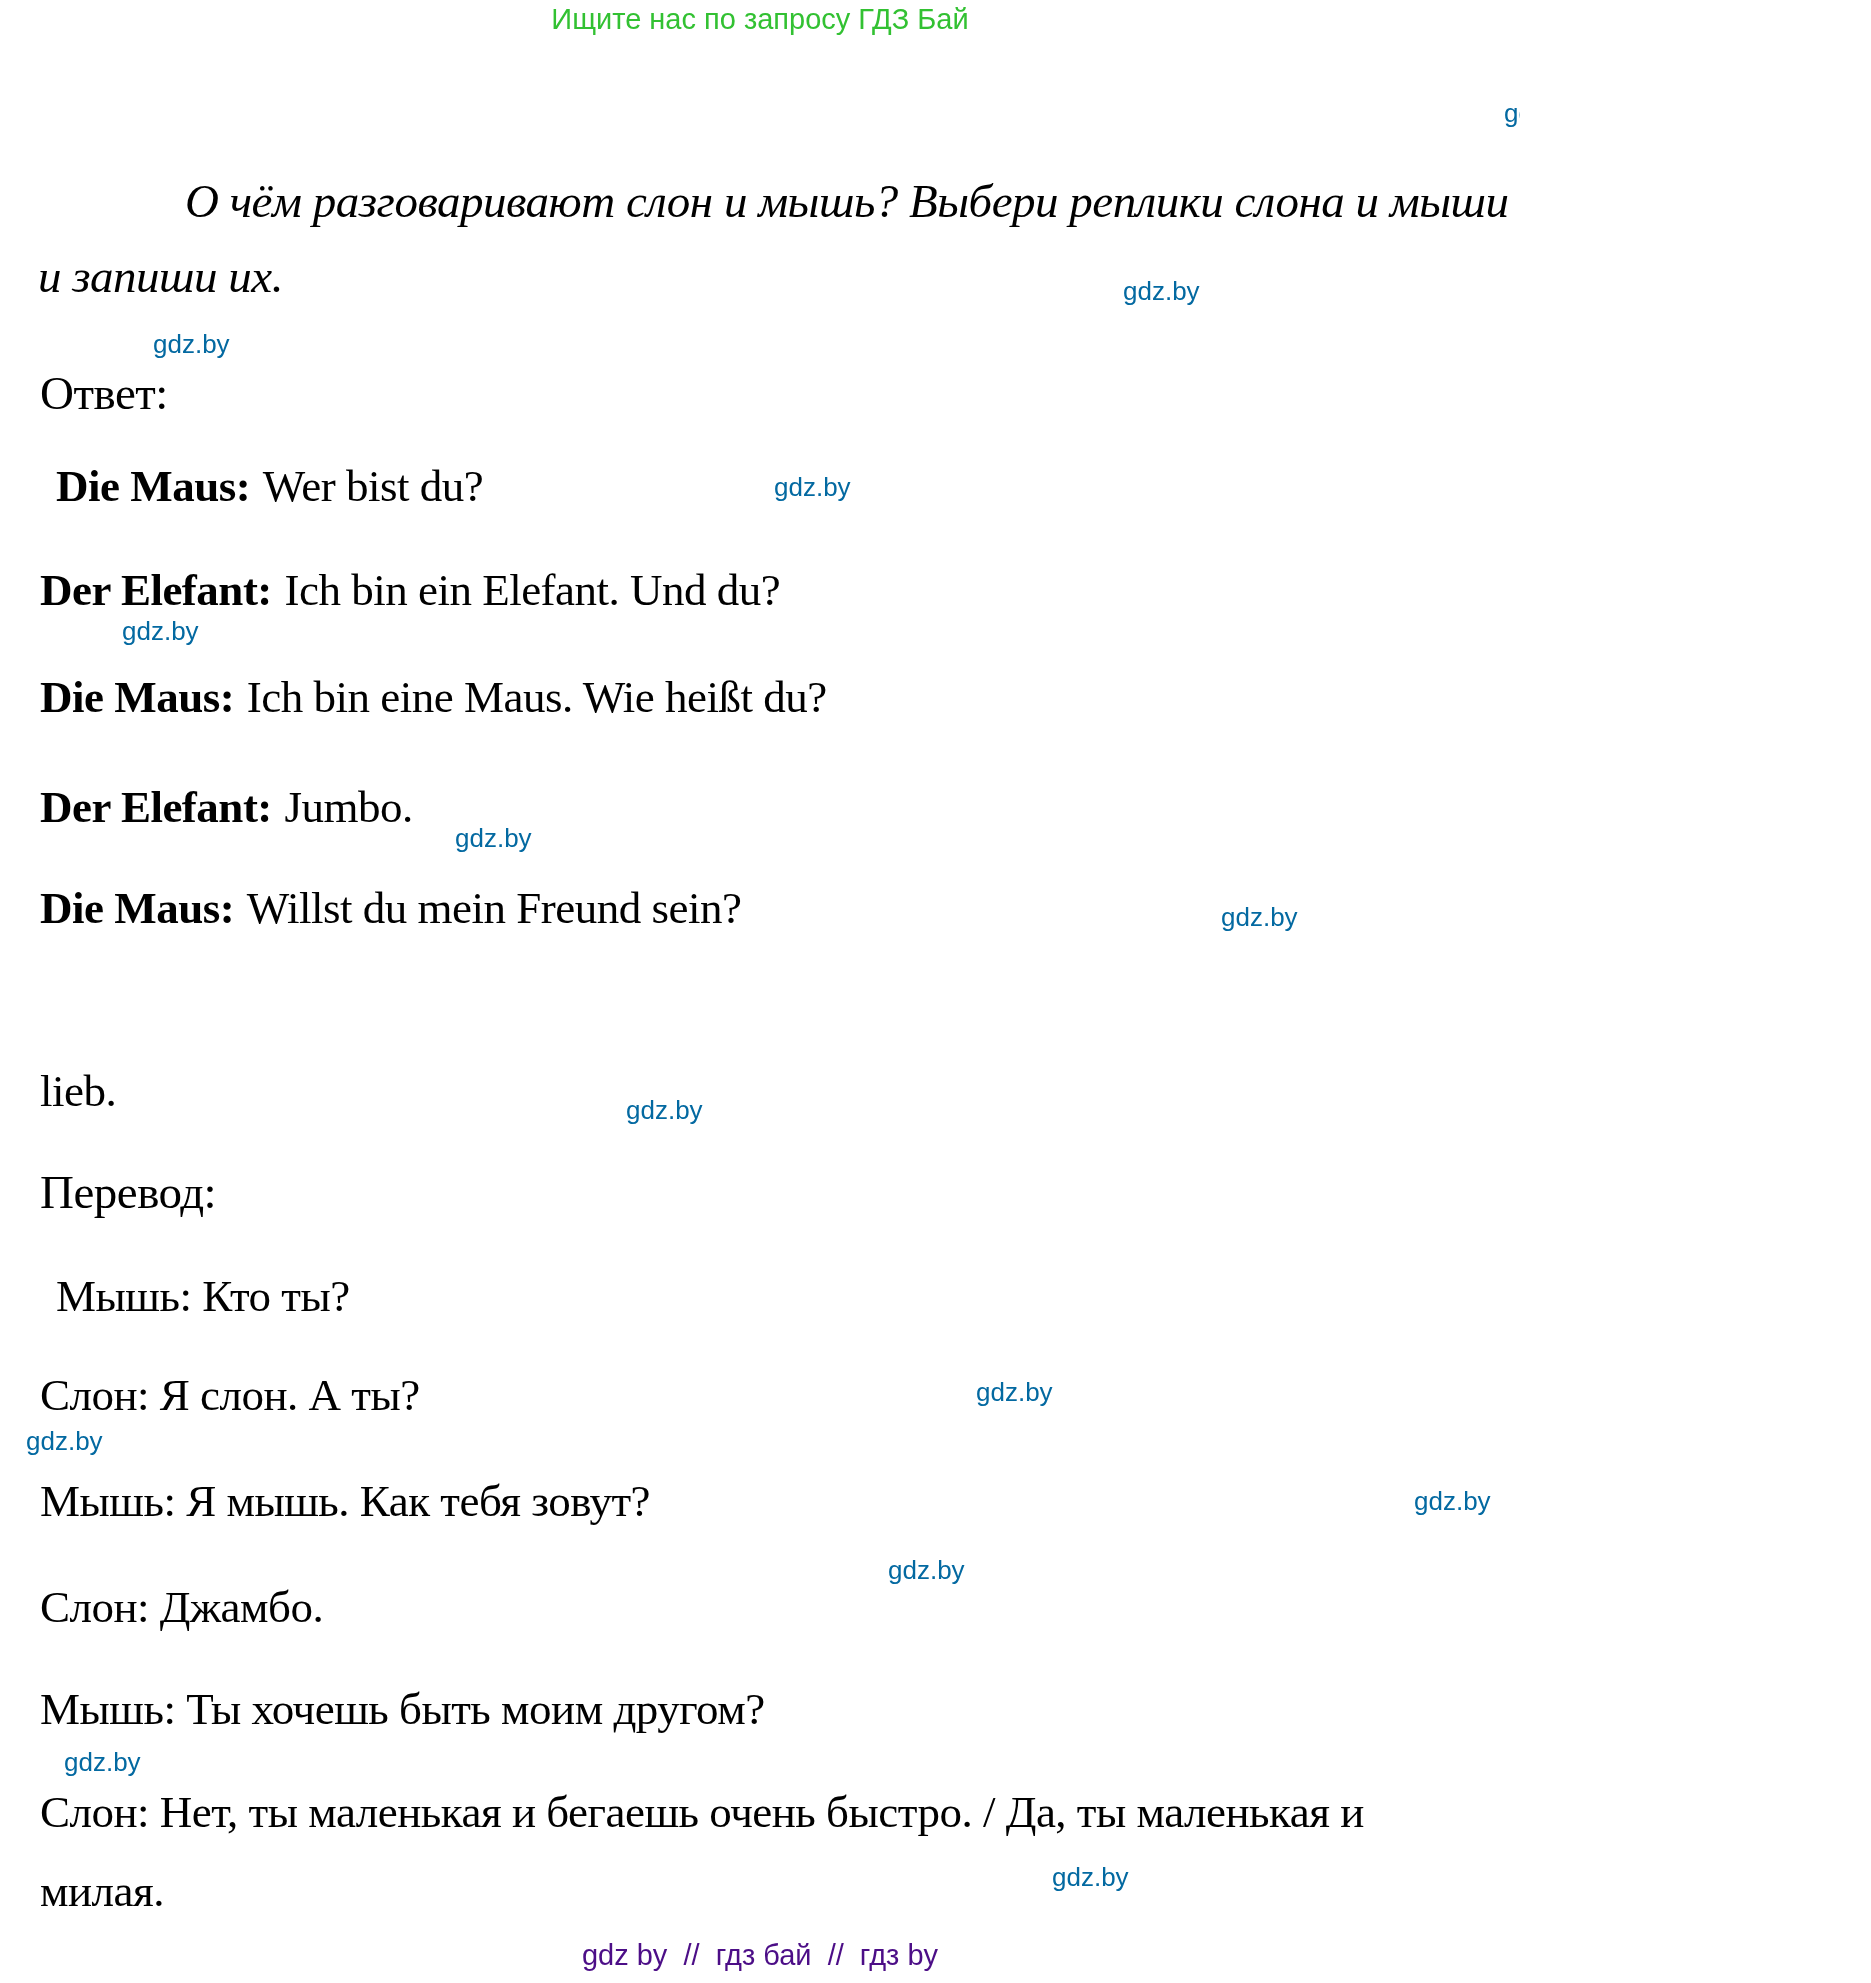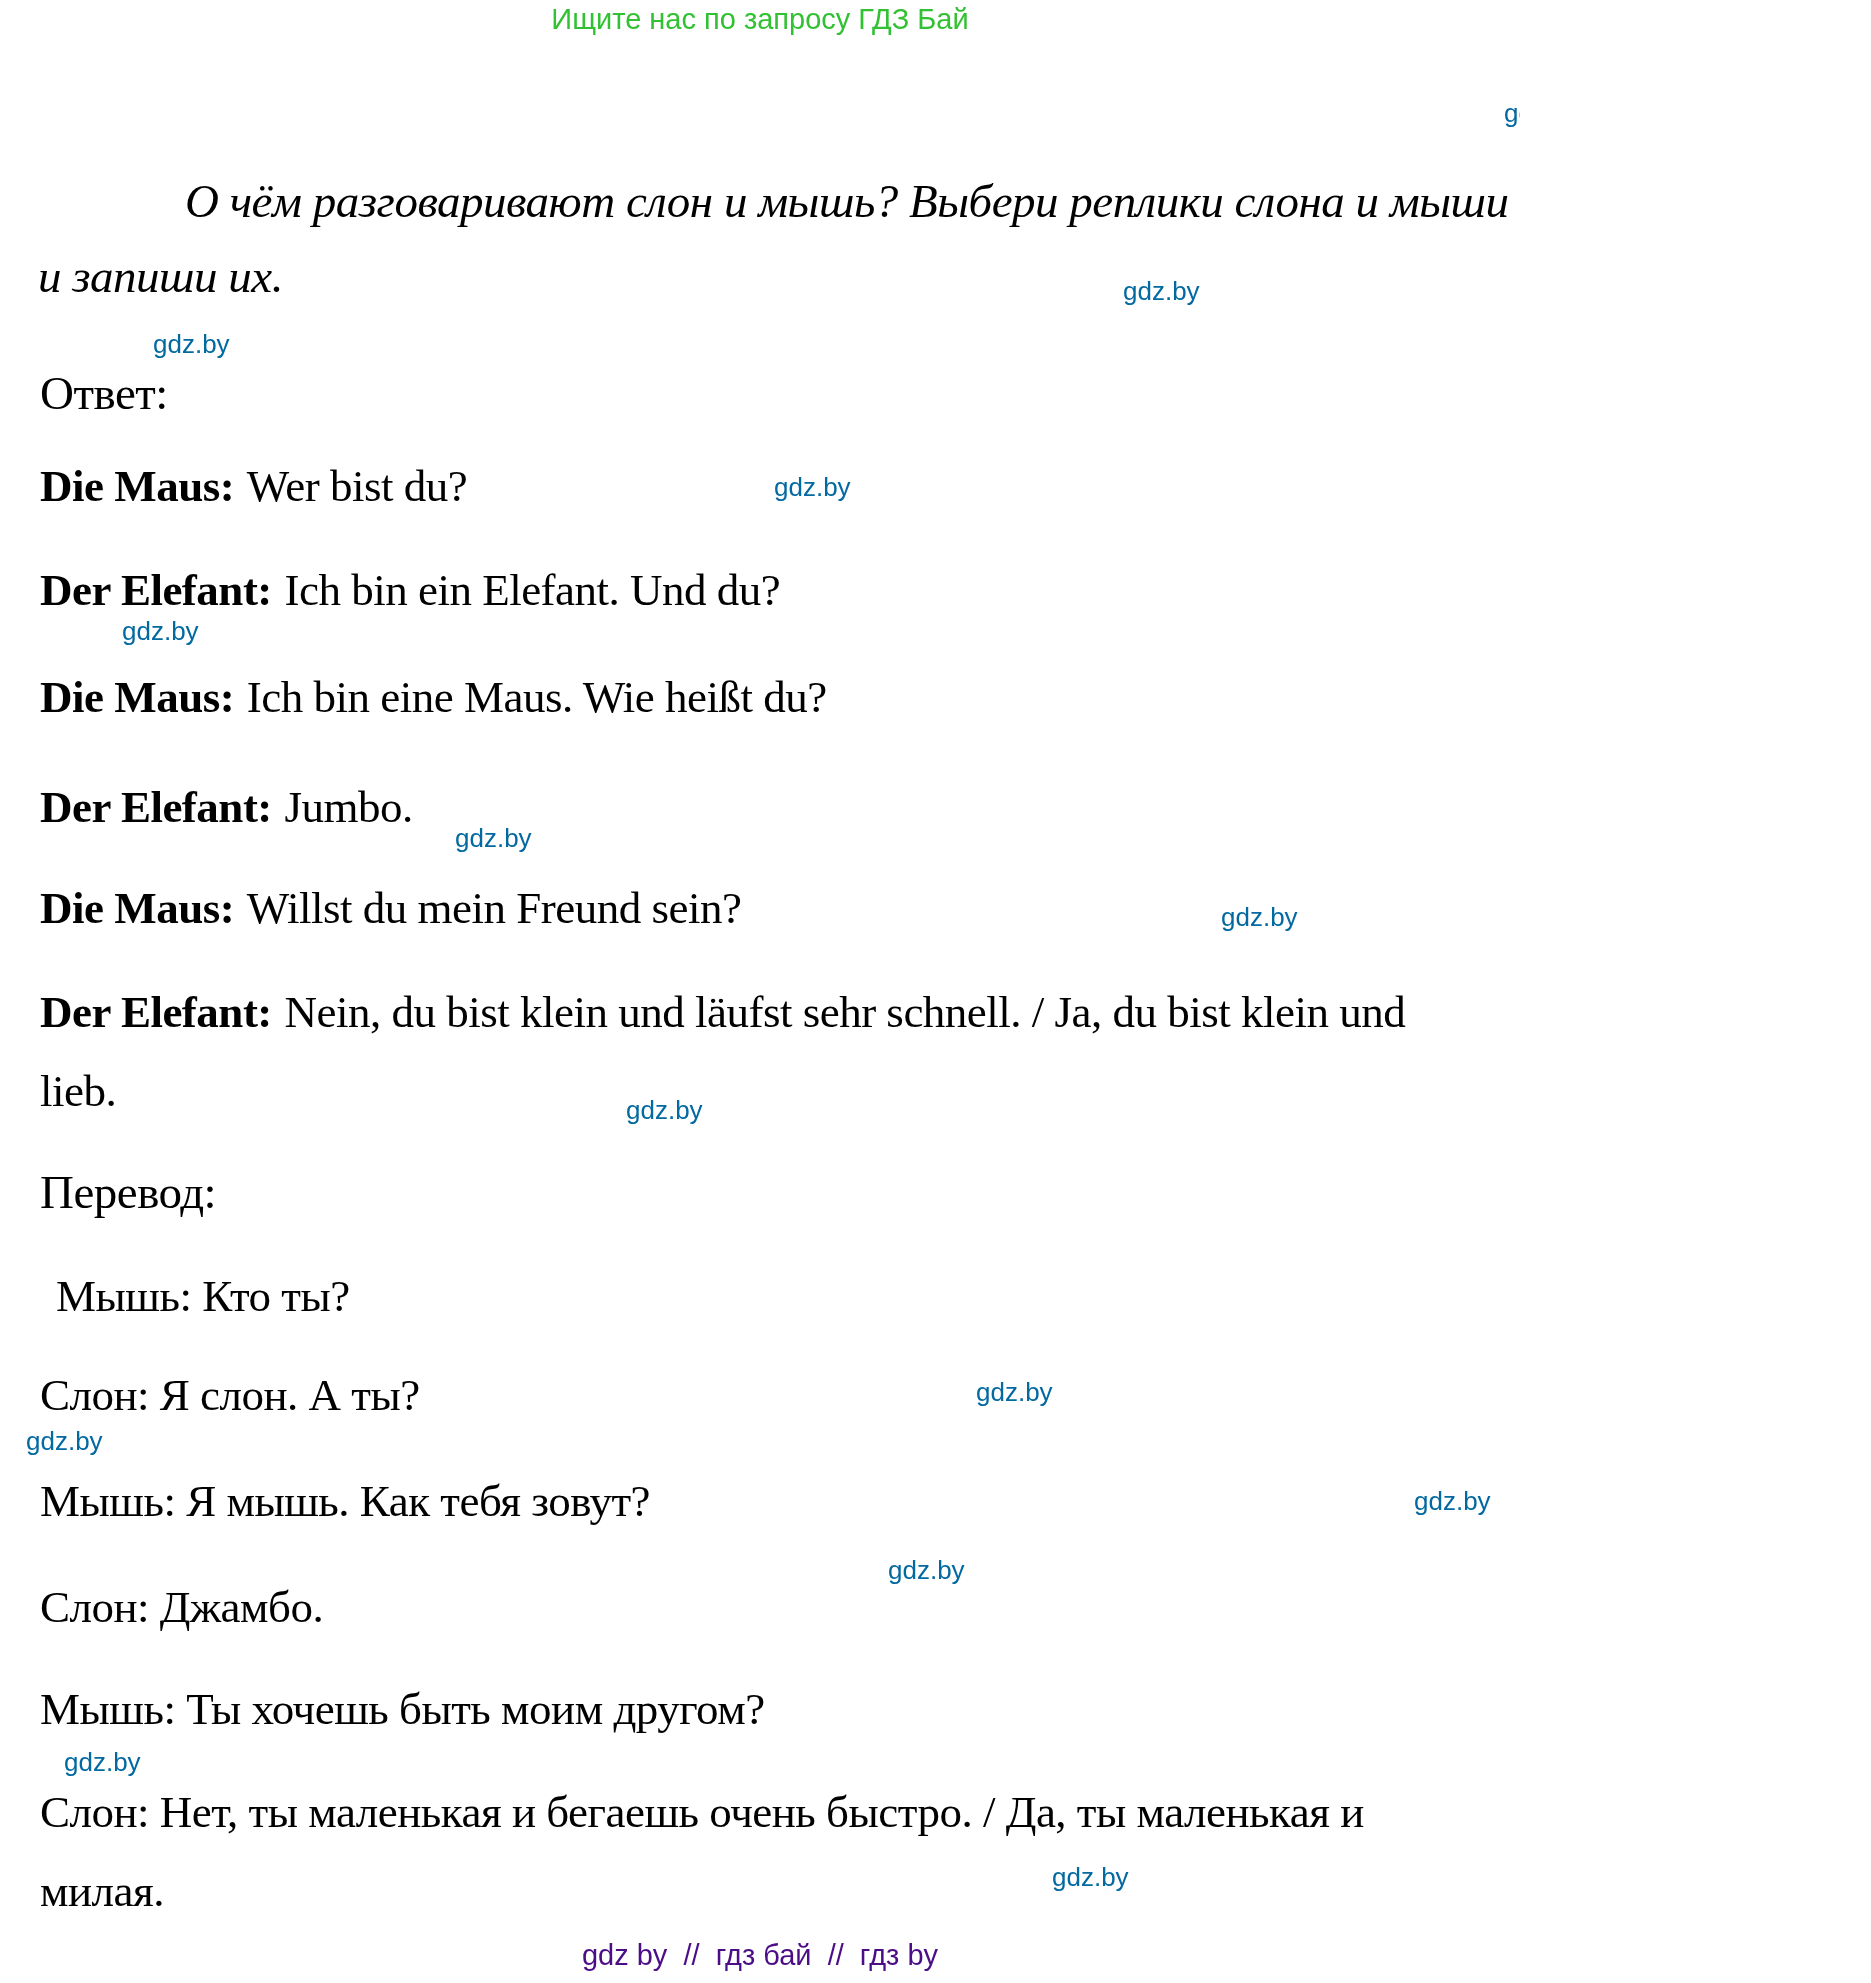--- a/index.html
+++ b/index.html
@@ -44,37 +44,34 @@
   <span class="wm" style="left:1414px;top:1488px;">gdz.by</span>
   <span class="wm" style="left:888px;top:1557px;">gdz.by</span>
   <span class="wm" style="left:64px;top:1749px;">gdz.by</span>
   <span class="wm" style="left:1052px;top:1864px;">gdz.by</span>
 
   <div class="abs serif task-italic" style="left:185px;top:175px;">О чём разговаривают слон и мышь? Выбери реплики слона и мыши</div>
   <div class="abs serif task-italic" style="left:38px;top:250px;">и запиши их.</div>
 
   <div class="abs serif section-label" style="left:40px;top:367px;">Ответ:</div>
 
-  <div class="abs serif" style="left:40px;top:461px;">
+  <div class="abs serif" style="left:56px;top:461px;">
     <span class="bold">Die Maus:</span><span class="rest">Wer bist du?</span>
   </div>
   <div class="abs serif" style="left:40px;top:565px;">
     <span class="bold">Der Elefant:</span><span class="rest">Ich bin ein Elefant. Und du?</span>
   </div>
   <div class="abs serif" style="left:40px;top:672px;">
     <span class="bold">Die Maus:</span><span class="rest">Ich bin eine Maus. Wie heißt du?</span>
   </div>
   <div class="abs serif" style="left:40px;top:782px;">
     <span class="bold">Der Elefant:</span><span class="rest">Jumbo.</span>
   </div>
   <div class="abs serif" style="left:40px;top:883px;">
     <span class="bold">Die Maus:</span><span class="rest">Willst du mein Freund sein?</span>
-  </div>
-  <div class="abs serif" style="left:40px;top:987px;">
-    <span class="bold">Der Elefant:</span><span class="rest">Nein, du bist klein und läufst sehr schnell. / Ja, du bist klein und</span>
   </div>
   <div class="abs serif" style="left:40px;top:1066px;">lieb.</div>
 
   <div class="abs serif section-label" style="left:40px;top:1166px;">Перевод:</div>
 
   <div class="abs serif" style="left:40px;top:1271px;margin-left:16px;">Мышь: Кто ты?</div>
   <div class="abs serif" style="left:40px;top:1476px;">Мышь: Я мышь. Как тебя зовут?</div>
   <div class="abs serif" style="left:40px;top:1370px;">Слон: Я слон. А ты?</div>
   <div class="abs serif" style="left:40px;top:1582px;">Слон: Джамбо.</div>
   <div class="abs serif" style="left:40px;top:1684px;">Мышь: Ты хочешь быть моим другом?</div>

